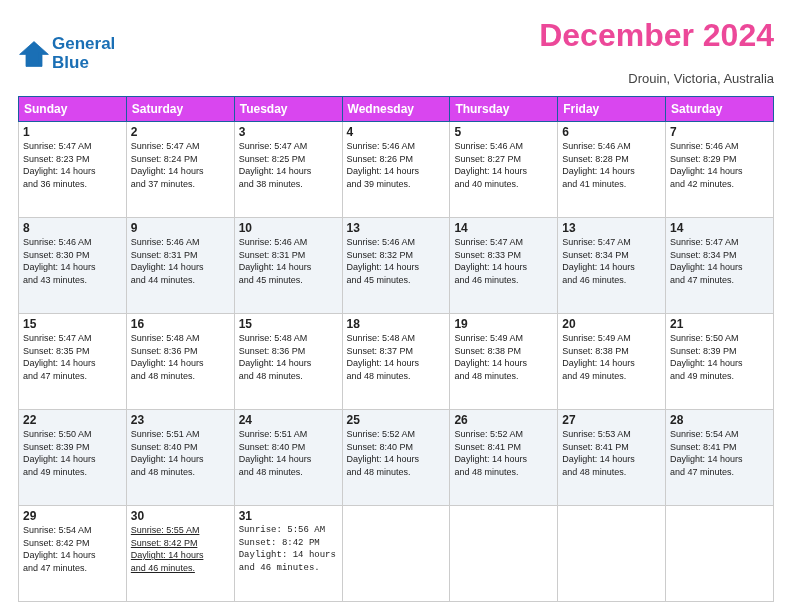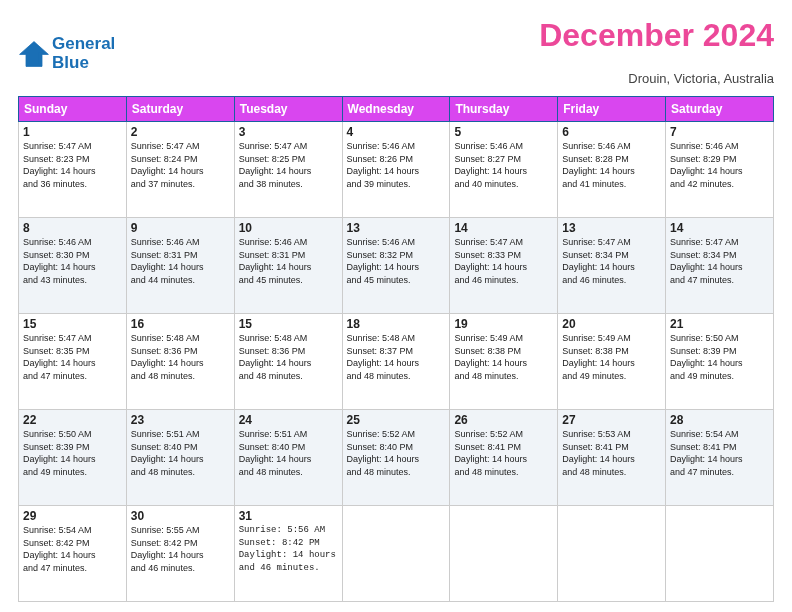--- a/index.html
+++ b/index.html
@@ -346,21 +346,21 @@
         <tr>
           <td>
             <span class="day-num">29</span>
             <div class="day-info" style="white-space: pre-line;">Sunrise: 5:54 AM
 Sunset: 8:42 PM
 Daylight: 14 hours
 and 47 minutes.</div>
           </td>
           <td>
             <span class="day-num">30</span>
-            <div class="day-info" style="white-space: pre-line;">Sunrise: 5:55 AM
+            <div class="day-info" style="white-space: pre-line; text-decoration: underline;">Sunrise: 5:55 AM
 Sunset: 8:42 PM
 Daylight: 14 hours
 and 46 minutes.</div>
           </td>
           <td>
             <span class="day-num">31</span>
             <div class="day-info" style="white-space: pre-line; font-family: Liberation Mono, monospace;">Sunrise: 5:56 AM
 Sunset: 8:42 PM
 Daylight: 14 hours
 and 46 minutes.</div>

